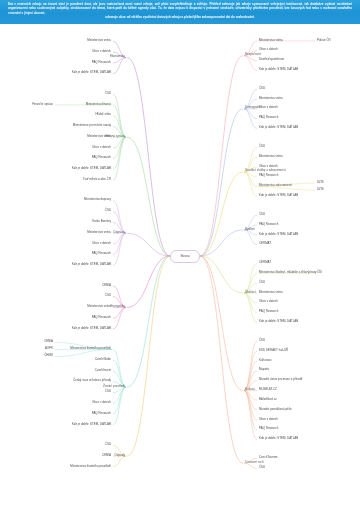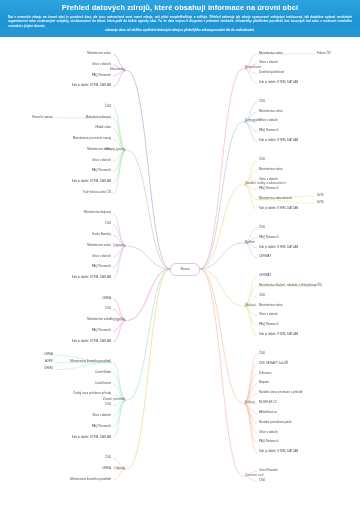--- a/index.html
+++ b/index.html
@@ -58,21 +58,20 @@
     border-radius:6px;
     background:#fff;
     display:flex; align-items:center; justify-content:center;
     font-size:3.2px; color:#4a4a4a;
   }
 </style>
 </head>
 <body>
 
 <div id="header">
-  <div id="header-title">Přehled datových zdrojů, které obsahují informace na úrovni obcí</div>
   <div id="header-body">
     <span>Dat z externích zdrojů na úrovni obcí je poměrně dost, ale jsou roztroušená mezi různé zdroje, což přáci znepřehledňuje a stěžuje. Přehled zahrnuje jak zdroje spravované veřejnými institucemi, tak databáze vydané nestátními organizacemi nebo soukromými subjekty, strukturované do témat, která patří do běžné agendy obcí. To, že data nejsou k dispozici v jednotné struktuře, uživatelsky přívětivém prostředí, bez časových řad nebo s možností snadného srovnání s jinými obcemi,</span>
     <span class="last">odrazuje obce od většího využívání datových zdrojů a plošnějšího zakomponování dat do rozhodování.</span>
   </div>
 </div>
 
 <div id="canvas">
   <svg id="edges" viewBox="0 0 360 466" preserveAspectRatio="none">
       <path d="M 170 232 C 148.5 232, 148.5 33.54589371980676, 127 33.54589371980676" fill="none" stroke="#b47fc9" stroke-width="0.5"></path>
       <path d="M 126 33.54589371980676 C 119.5 33.54589371980676, 119.5 17.386473429951693, 113 17.386473429951693" fill="none" stroke="#b47fc9" stroke-width="0.4"></path>

